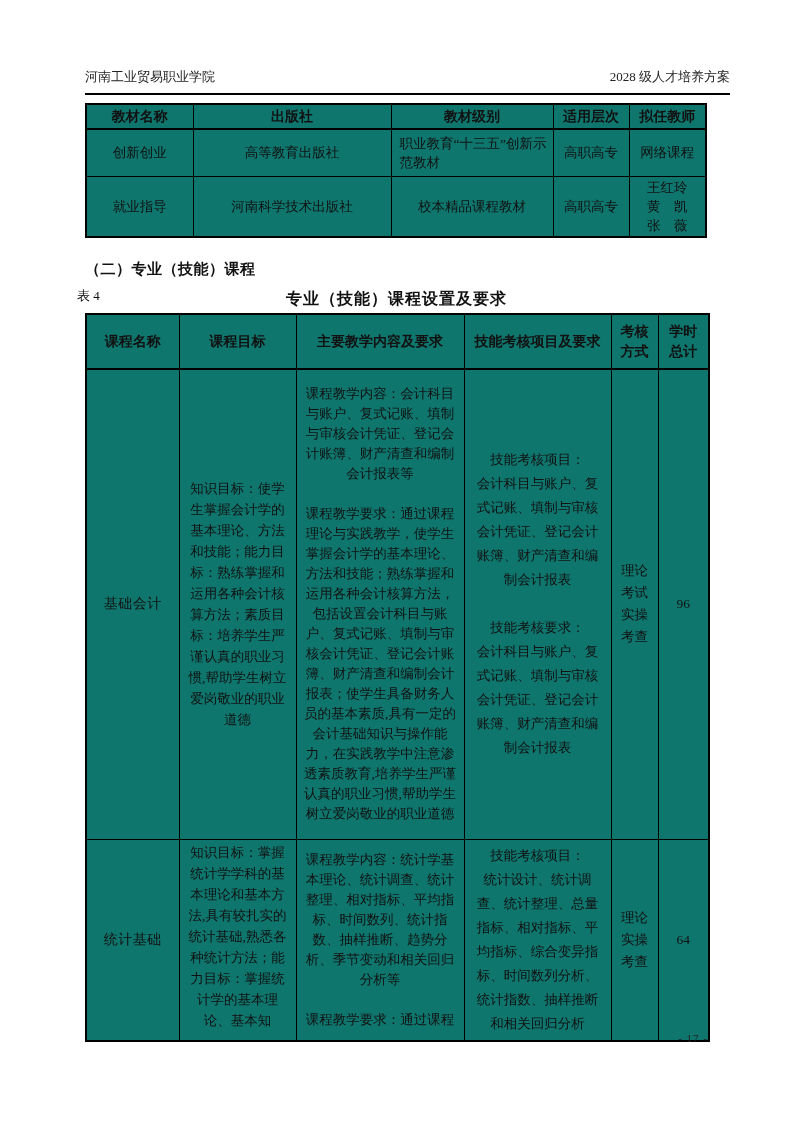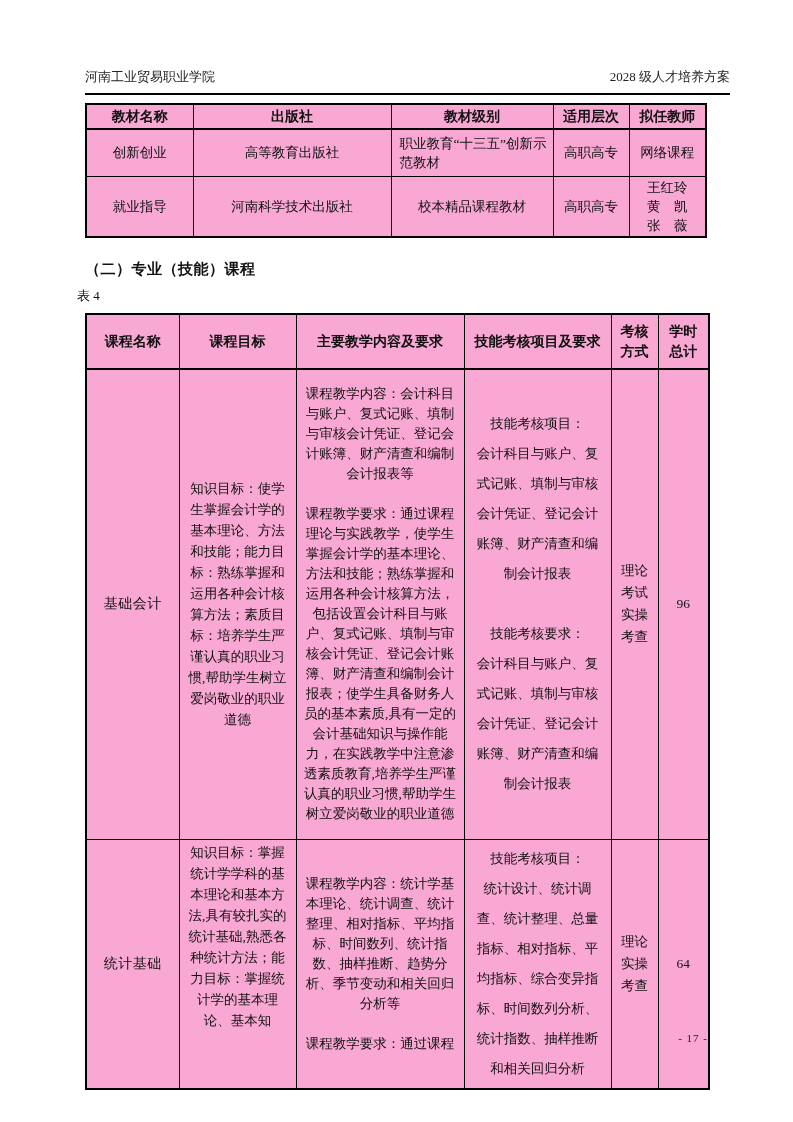--- a/index.html
+++ b/index.html
@@ -19,21 +19,21 @@
   }
   .header-rule {
     position: absolute; left: 85px; top: 93px; width: 645px; height: 2px;
     background: #000;
   }
 
   table.tbl {
     position: absolute;
     border-collapse: collapse; table-layout: fixed;
     border: 2px solid #000;
-    background: #f9a8d4;
+    background: #0f766e;
     padding-left: 40px;
   }
   .tbl th, .tbl td { border: 1px solid #000; overflow: hidden; }
   .tbl thead th {
     border-bottom: 2px solid #000;
     font-weight: bold; text-align: center; vertical-align: middle;
   }
   .tbl td { text-align: center; vertical-align: middle; }
 
   
@@ -57,21 +57,21 @@
   .main-tbl { left: 85px; top: 313px; width: 623px; font-size: 13.5px; }
   .main-tbl thead tr { height: 55px; }
   .main-tbl th { font-size: 14px; line-height: 20px; padding: 1px 2px; }
   .main-tbl td { padding: 2px 5px; }
   .main-tbl .course-row-1 { height: 470px; }
   .main-tbl .course-row-2 { height: 170px; }
 
   .cell-name   { font-size: 14px; letter-spacing: 0.5px; }
   .cell-obj    { text-align: justify; line-height: 21px; padding: 2px 8px !important; word-break: break-all; margin-top: 34px; }
   .cell-content{ text-align: justify; vertical-align: top; line-height: 20px; padding: 4px 6px !important; word-break: break-all; }
-  .cell-assess { text-align: justify; line-height: 30px; padding: 4px 6px !important; word-break: break-all; }
+  .cell-assess { text-align: justify; line-height: 24px; padding: 4px 6px !important; word-break: break-all; }
   .cell-method { line-height: 22px; }
   .vtop { vertical-align: top !important; }
   .pre { white-space: pre-line; }
 
   .page-footer {
     position: absolute; top: 1032px; right: 85px;
     font-size: 11px; letter-spacing: 1px; color: #222;
   }
 </style>
 </head>
@@ -119,20 +119,21 @@
 黄　凯
 张　薇</td>
       </tr>
     </tbody>
   </table>
 
   <div class="section-heading">（二）专业（技能）课程</div>
 
   <div class="table-caption">
     <span class="tbl-label">表 4</span>
+    <span class="tbl-title">专业（技能）课程设置及要求</span>
   </div>
 
   <table class="tbl main-tbl">
     <colgroup>
       <col style="width:93px">
         <col style="width:117px">
         <col style="width:168px">
         <col style="width:147px">
         <col style="width:47px">
         <col style="width:51px">

